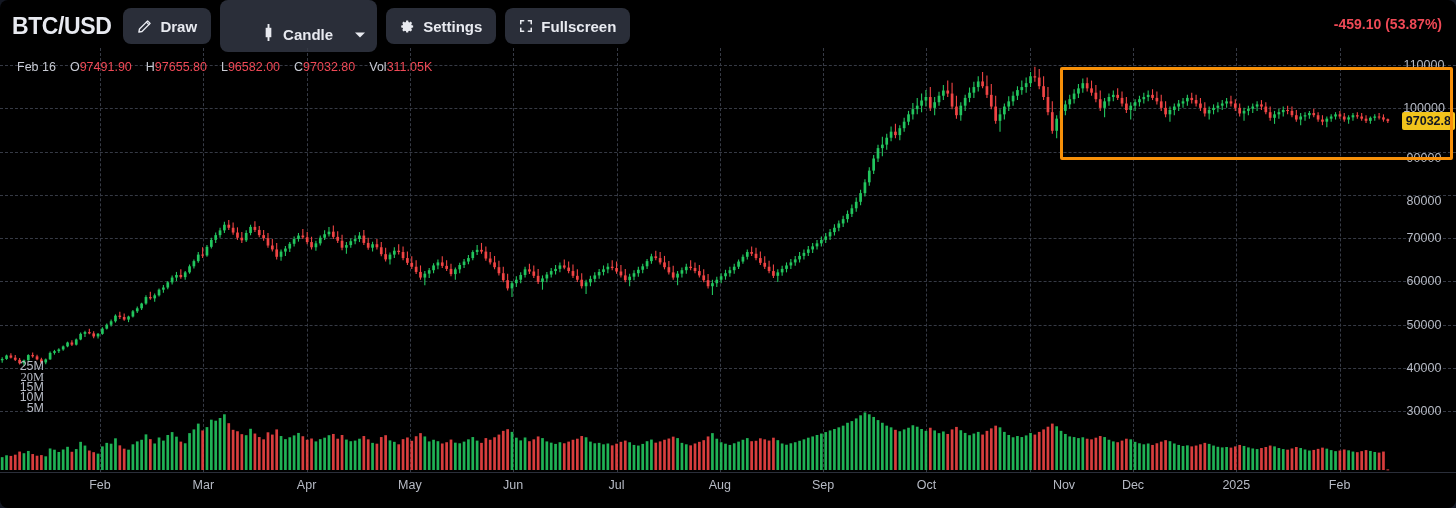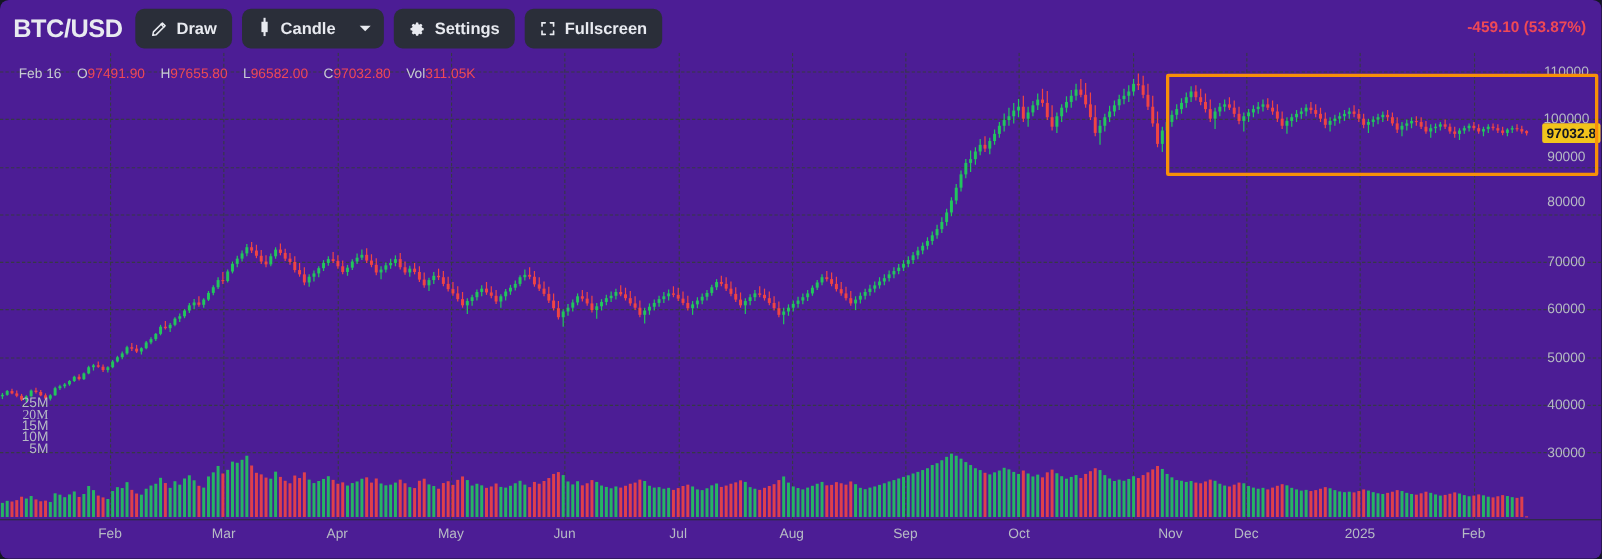--- a/index.html
+++ b/index.html
@@ -5,21 +5,21 @@
   * { box-sizing: border-box; margin: 0; padding: 0; }
   html, body {
     width: 1456px; height: 508px;
     background: #131722;
     font-family: "Liberation Sans", sans-serif;
     overflow: hidden;
   }
   #app {
     position: relative;
     width: 1456px; height: 508px;
-    background: #4c1d95;
+    background: #000000;
     border-radius: 8px;
   }
 
   
   #toolbar {
     position: absolute; left: 0; top: 0;
     width: 1456px; height: 52px;
     display: flex; align-items: center;
     padding-left: 12px;
   }
@@ -30,22 +30,22 @@
   .tbtn {
     height: 36px; display: flex; align-items: center; gap: 8px;
     background: #2a2e39; border-radius: 8px; padding: 0 14px;
     color: #e8eaf0; font-size: 15px; font-weight: bold;
     margin-right: 9px; cursor: pointer; white-space: nowrap;
     border: none;
   }
   .tbtn .lbl { line-height: 1; }
   .tbtn svg { display: block; flex: 0 0 auto; }
   #candle-group {
-    height: 36px; display: flex; align-items: flex-end;
-    background: #2a2e39; border-radius: 8px; margin-right: 9px;
+    height: 52px; display: flex; align-items: flex-end;
+    background: #2a2e39; border-radius: 8px; margin-right: 9px; padding-left: 28px;
   }
   #candle-main {
     display: flex; align-items: center; gap: 8px;
     padding: 0 10px 0 14px; height: 36px; cursor: pointer;
     color: #e8eaf0; font-size: 15px; font-weight: bold;
   }
   #candle-caret {
     display: flex; align-items: center; justify-content: center;
     width: 34px; height: 36px; cursor: pointer;
   }
@@ -1191,22 +1191,22 @@
           <line x1="1387.82" y1="70.43" x2="1387.82" y2="75.08" stroke="#ef4444" stroke-width="1.1"></line>
           <rect x="1386.47" y="71.14" width="2.70" height="1.99" fill="#ef4444"></rect>
           <rect x="1386.47" y="421.36" width="2.70" height="1.00" fill="#ef4444" opacity="0.9"></rect>
         </svg>
     </div>
   </div>
 
   <div id="price-axis">
       <div class="p-tick" style="top: 16.9882px;">110000</div>
       <div class="p-tick" style="top: 60.2824px; text-align: right;">100000</div>
-      <div class="p-tick" style="top: 94px;">90000</div>
-      <div class="p-tick" style="top: 135px;">80000</div>
+      <div class="p-tick" style="top: 110px;">90000</div>
+      <div class="p-tick" style="top: 153px;">80000</div>
       <div class="p-tick" style="top: 190.165px;">70000</div>
       <div class="p-tick" style="top: 233.459px;">60000</div>
       <div class="p-tick" style="top: 276.753px;">50000</div>
       <div class="p-tick" style="top: 320.047px;">40000</div>
       <div class="p-tick" style="top: 363.341px;">30000</div>
       <div id="price-tag" style="top: 73.1286px; text-align: center;">97032.8</div>
     </div>
   <div id="vol-axis">
       <div class="v-tick" style="top: 318.214px;">25M</div>
       <div class="v-tick" style="top: 328.571px; font-family: Liberation Serif, serif;">20M</div>

